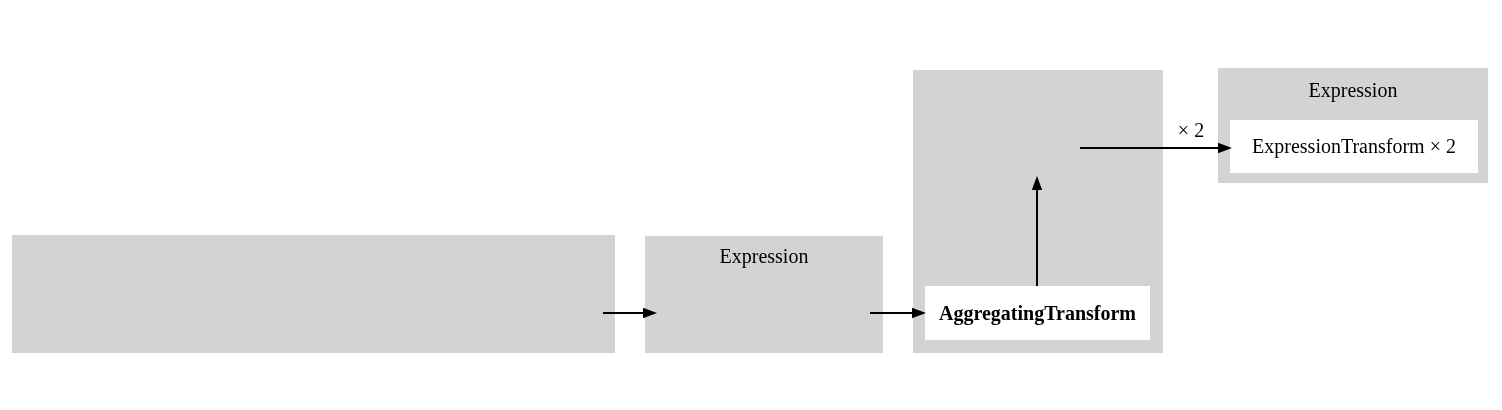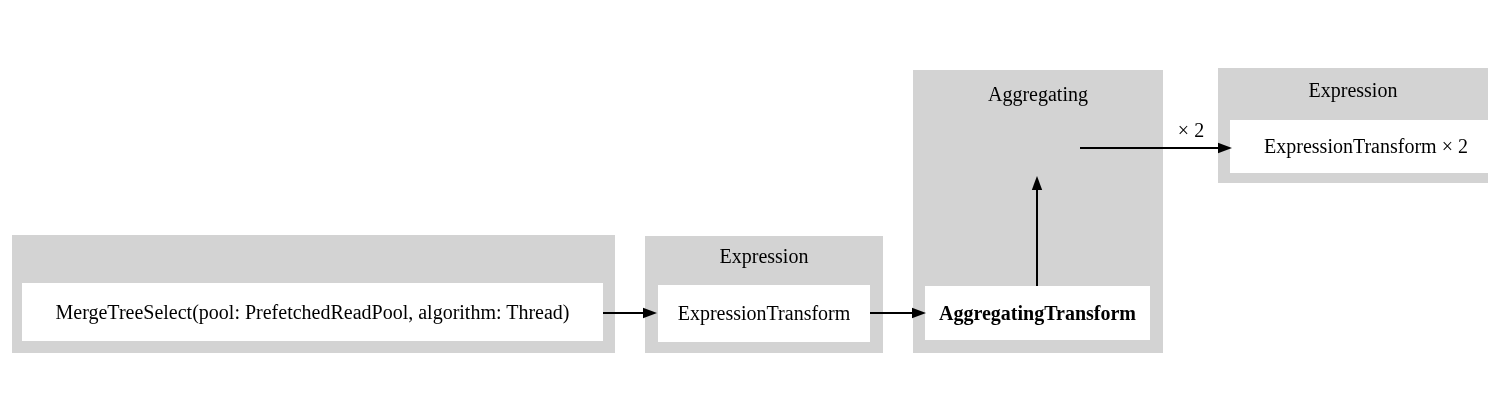--- a/index.html
+++ b/index.html
@@ -48,42 +48,35 @@
     text-align: center;
     white-space: nowrap;
   }
 </style>
 </head>
 <body>
 
 <div class="canvas">
 
   <div class="cluster" style="left:12px; top:235px; width:603px; height:118px;">
-    <div class="node" style="left:10px; top:48px; width:581px; height:58px;">
-      <span>MergeTreeSelect(pool: PrefetchedReadPool, algorithm: Thread)</span>
-    </div>
   </div>
 
   <div class="cluster" style="left:645px; top:236px; width:238px; height:117px;">
     <div class="cluster-title" style="top:9px;">Expression</div>
-    <div class="node" style="left:13px; top:49px; width:212px; height:57px;">
-      <span>ExpressionTransform</span>
-    </div>
   </div>
 
   <div class="cluster" style="left:913px; top:70px; width:250px; height:283px;">
-    <div class="cluster-title" style="top:13px;">Aggregating</div>
     <div class="node" style="left:12px; top:216px; width:225px; height:54px;font-weight:bold;">
       <span>AggregatingTransform</span>
     </div>
   </div>
 
   <div class="cluster" style="left:1218px; top:68px; width:270px; height:115px;">
     <div class="cluster-title" style="top:11px;">Expression</div>
-    <div class="node" style="left:12px; top:52px; width:272px; height:53px;">
+    <div class="node" style="left:12px; top:52px; width:248px; height:53px;">
       <span>ExpressionTransform × 2</span>
     </div>
   </div>
 
   <svg class="edges" width="1502" height="410" viewBox="0 0 1502 410">
     <g stroke="#000000" stroke-width="2" fill="#000000">
 
       <line x1="603" y1="313" x2="643" y2="313"></line>
       <polygon points="657,313 643,307.8 643,318.2" stroke="none"></polygon>
 

